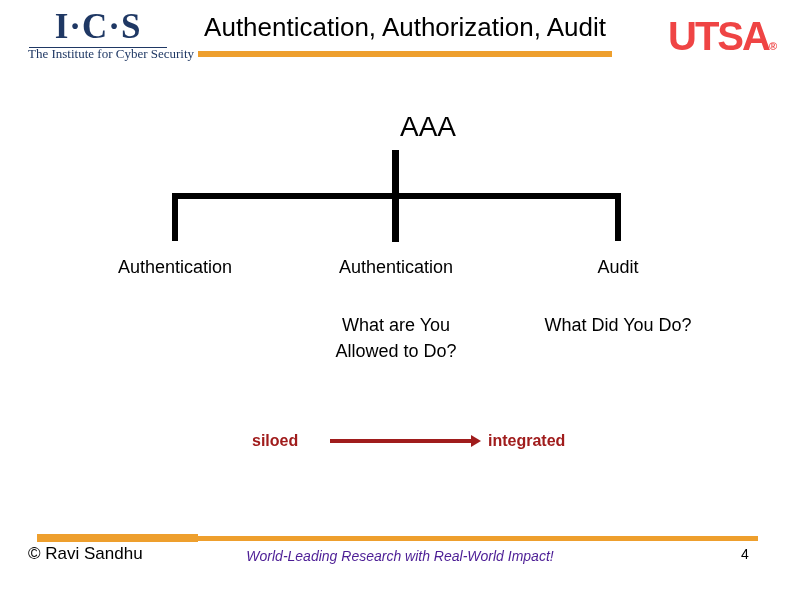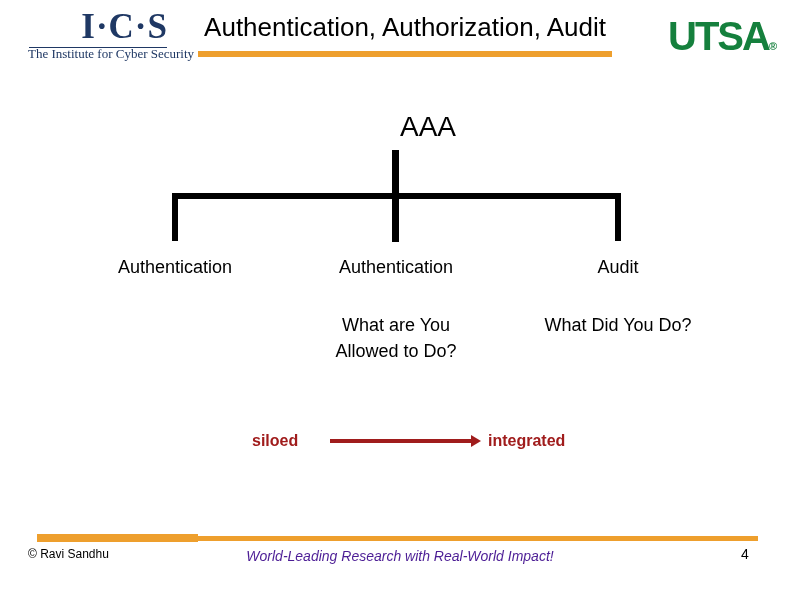--- a/index.html
+++ b/index.html
@@ -18,21 +18,21 @@
     overflow: hidden;
   }
 
   
   .ics-logo {
     position: absolute;
     left: 28px;
     top: 8px;
     width: 140px;
     height: 56px;
-    text-align: right;
+    text-align: center;
     color: #1F3864;
   }
   .ics-logo .ics-mark {
     font-family: "Liberation Serif", serif;
     font-weight: bold;
     font-size: 35px;
     line-height: 38px;
     letter-spacing: 1px;
     color: #1F3864;
     white-space: nowrap;
@@ -73,21 +73,21 @@
 
   .utsa-logo {
     position: absolute;
     left: 668px;
     top: 14px;
     font-family: "Liberation Sans", sans-serif;
     font-weight: bold;
     font-size: 40px;
     line-height: 44px;
     letter-spacing: -2px;
-    color: #15803d;
+    color: #ef4444;
     white-space: nowrap;
     text-align: center;
   }
   .utsa-logo .reg {
     font-size: 11px;
     letter-spacing: 0;
     vertical-align: baseline;
   }
 
   
@@ -183,21 +183,21 @@
     left: 198px;
     top: 536px;
     width: 560px;
     height: 5px;
     background: #EE9F2D;
   }
   .footer-copyright {
     position: absolute;
     left: 28px;
     top: 545px;
-    font-size: 12px;
+    font-size: 17px;
     line-height: 18px;
     color: #000000;
     white-space: nowrap;
   }
   .footer-tagline {
     position: absolute;
     left: 160px;
     top: 546px;
     width: 480px;
     text-align: center;

